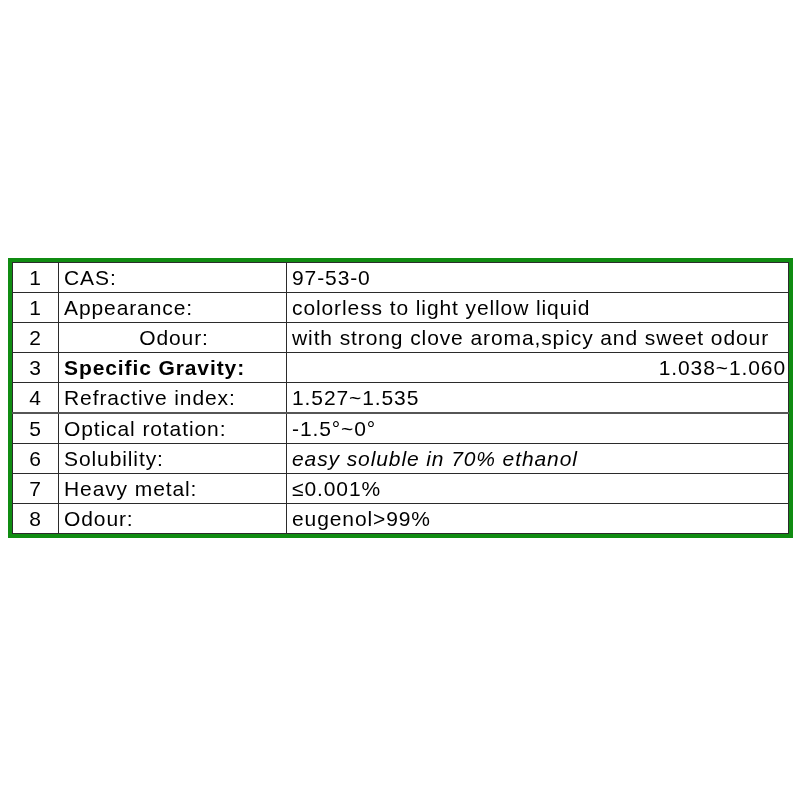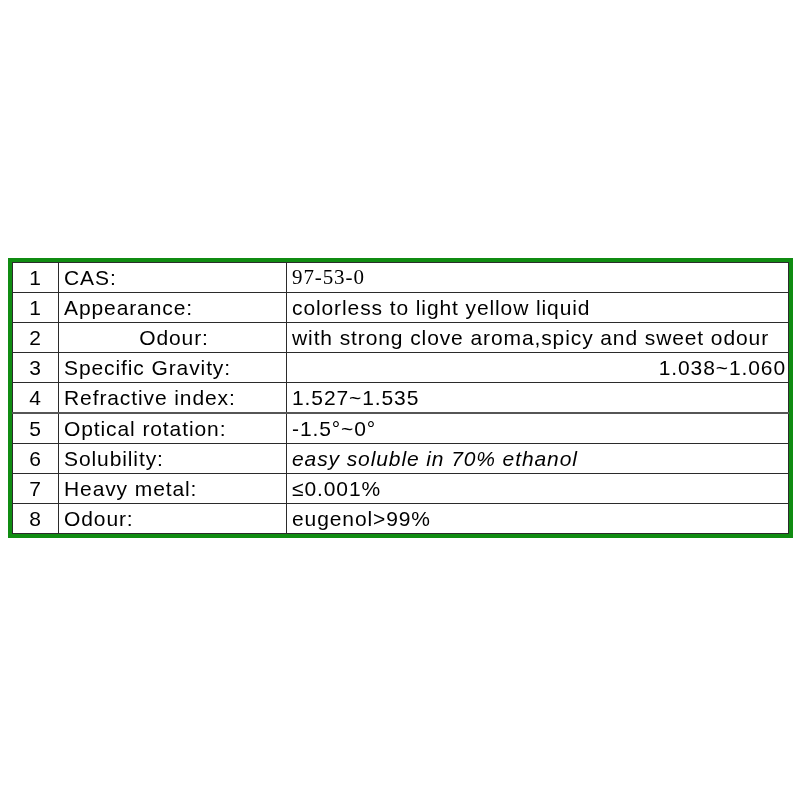--- a/index.html
+++ b/index.html
@@ -61,35 +61,35 @@
   <table class="spec-table">
     <colgroup>
       <col class="c-no">
       <col class="c-label">
       <col class="c-value">
     </colgroup>
     <tbody id="spec-tbody">
         <tr>
           <td class="no-cell" style="border-color: rgb(43, 43, 43);">1</td>
           <td style="border-color: rgb(43, 43, 43);">CAS:</td>
-          <td style="border-color: rgb(43, 43, 43); font-family: Liberation Serif, serif;">97-53-0</td>
+          <td style="border-color: rgb(43, 43, 43);">97-53-0</td>
         </tr>
         <tr>
           <td class="no-cell" style="border-color: rgb(43, 43, 43);">1</td>
           <td style="border-color: rgb(43, 43, 43);">Appearance:</td>
           <td style="border-color: rgb(43, 43, 43);">colorless to light yellow liquid</td>
         </tr>
         <tr>
           <td class="no-cell" style="border-color: rgb(43, 43, 43);">2</td>
           <td style="border-color: rgb(43, 43, 43); text-align: center;">Odour:</td>
           <td style="border-color: rgb(43, 43, 43); margin-top: 16px;">with strong clove aroma,spicy and sweet odour</td>
         </tr>
         <tr>
           <td class="no-cell" style="border-color: rgb(43, 43, 43);">3</td>
-          <td style="border-color: rgb(43, 43, 43);">Specific Gravity:</td>
+          <td style="border-color: rgb(43, 43, 43); font-weight: bold;">Specific Gravity:</td>
           <td style="border-color: rgb(43, 43, 43); text-align: right;">1.038~1.060</td>
         </tr>
         <tr class="thick-bottom">
           <td class="no-cell" style="border-color: rgb(43, 43, 43) rgb(43, 43, 43) rgb(86, 86, 86);">4</td>
           <td style="border-color: rgb(43, 43, 43) rgb(43, 43, 43) rgb(86, 86, 86);">Refractive index:</td>
           <td style="border-color: rgb(43, 43, 43) rgb(43, 43, 43) rgb(86, 86, 86);">1.527~1.535</td>
         </tr>
         <tr>
           <td class="no-cell" style="border-color: rgb(43, 43, 43);">5</td>
           <td style="border-color: rgb(43, 43, 43);">Optical rotation:</td>

